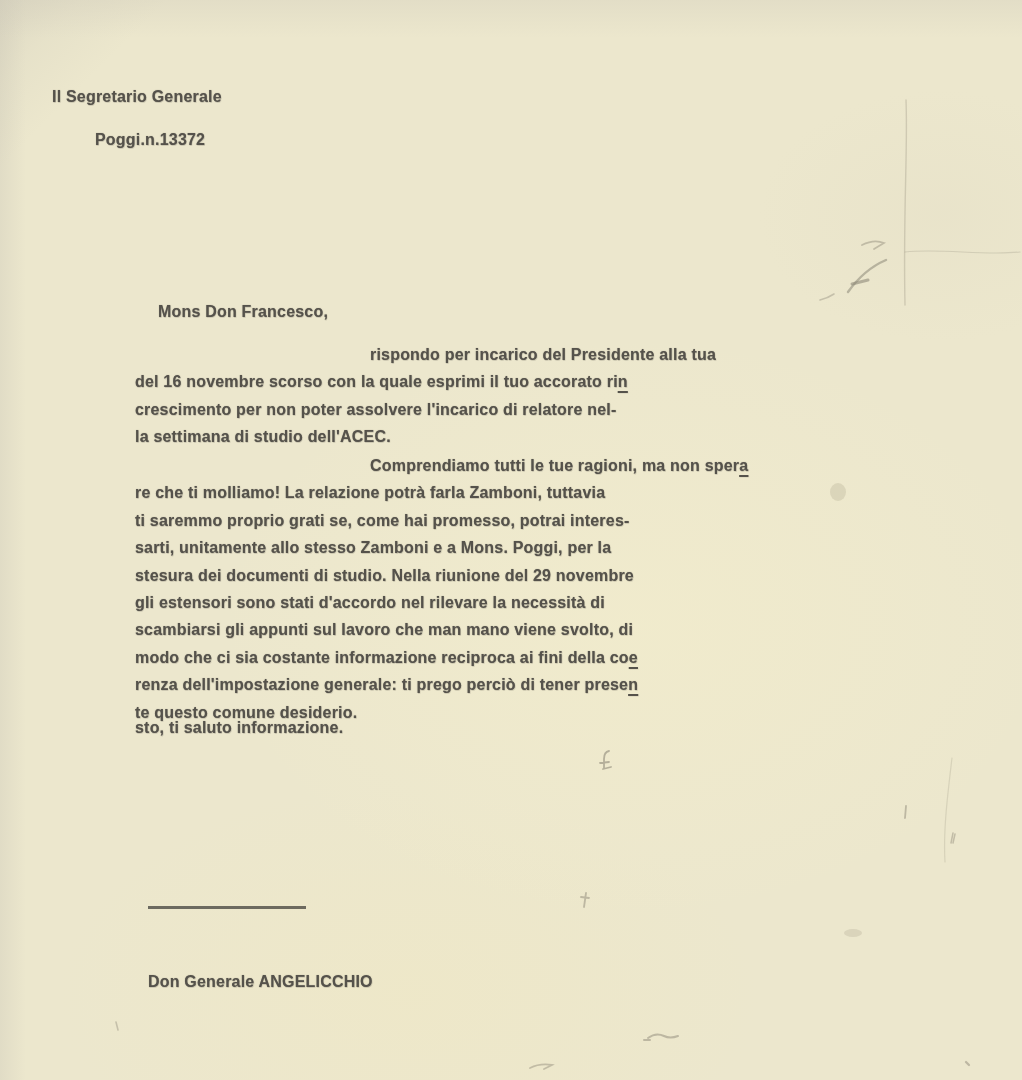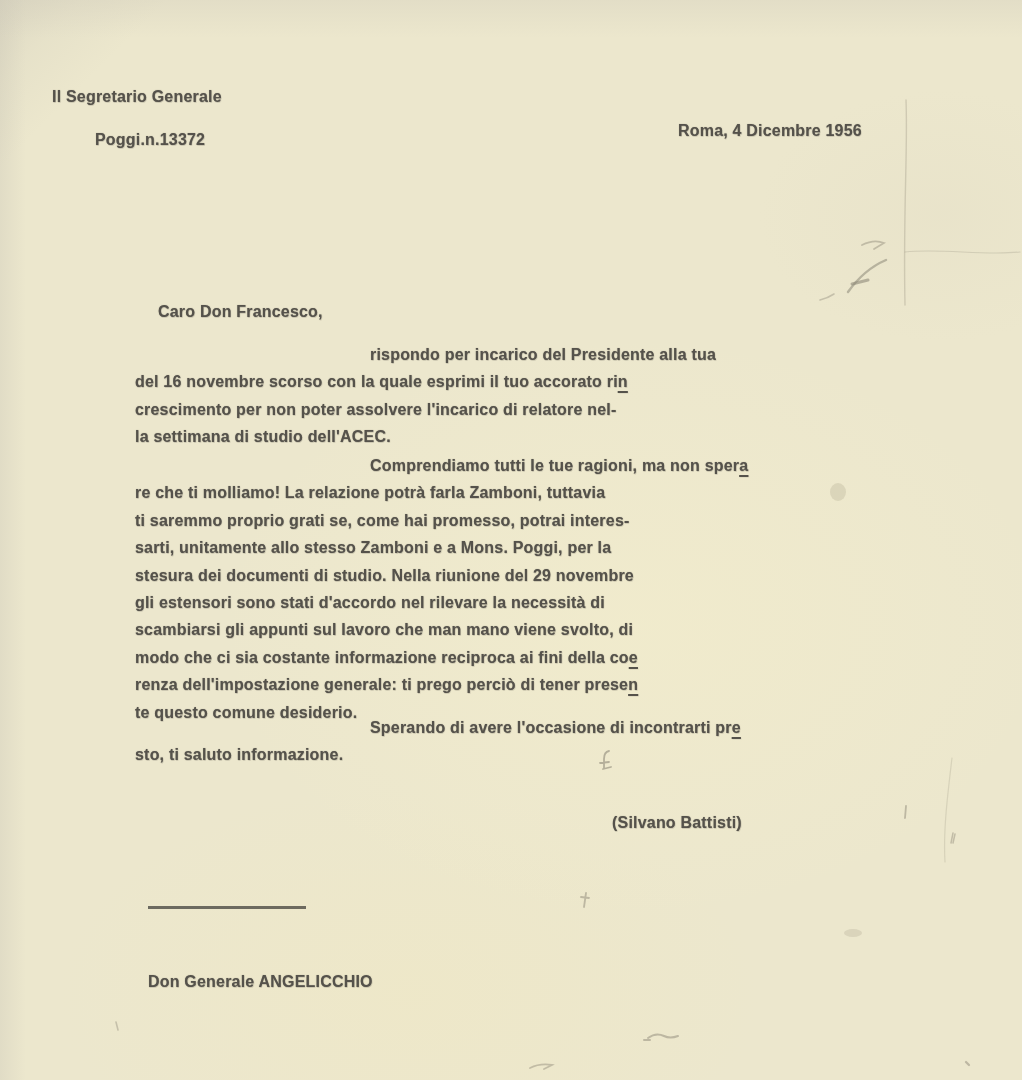--- a/index.html
+++ b/index.html
@@ -48,29 +48,27 @@
   }
   .marks{position:absolute;left:0;top:0;pointer-events:none;}
 </style>
 </head>
 <body>
 
 <div class="page">
 
   <div class="tw" style="left:52px;top:88px;">Il Segretario Generale</div>
   <div class="tw" style="left:95px;top:131px;">Poggi.n.13372</div>
-  <div class="tw" style="left:678px;top:122px;">Roma, 4 Dicembre 1956</div>
 
-  <div class="tw" style="left:158px;top:303px;">Caro Don Francesco,</div>
+  <div class="tw" style="left:158px;top:303px;">Mons Don Francesco,</div>
 
   <div class="tw para" style="left:135px;top:341px;width:810px;"><div class="line first">rispondo per incarico del Presidente alla tua</div><div class="line">del 16 novembre scorso con la quale esprimi il tuo accorato ri<span class="cont">n</span></div><div class="line">crescimento per non poter assolvere l'incarico di relatore nel-</div><div class="line">la settimana di studio dell'ACEC.</div></div>
   <div class="tw para" style="left:135px;top:452px;width:810px;"><div class="line first">Comprendiamo tutti le tue ragioni, ma non sper<span class="cont">a</span></div><div class="line">re che ti molliamo! La relazione potrà farla Zamboni, tuttavia</div><div class="line">ti saremmo proprio grati se, come hai promesso, potrai interes-</div><div class="line">sarti, unitamente allo stesso Zamboni e a Mons. Poggi, per la</div><div class="line">stesura dei documenti di studio. Nella riunione del 29 novembre</div><div class="line">gli estensori sono stati d'accordo nel rilevare la necessità di</div><div class="line">scambiarsi gli appunti sul lavoro che man mano viene svolto, di</div><div class="line">modo che ci sia costante informazione reciproca ai fini della co<span class="cont">e</span></div><div class="line">renza dell'impostazione generale: ti prego perciò di tener prese<span class="cont">n</span></div><div class="line">te questo comune desiderio.</div></div>
-  <div class="tw para" style="left:135px;top:714px;width:810px;"><div class="line first">Sperando di avere l'occasione di incontrarti pr<span class="cont">e</span></div><div class="line">sto, ti saluto informazione.</div></div>
+  <div class="tw para" style="left:135px;top:714px;width:810px;"><div class="line">sto, ti saluto informazione.</div></div>
 
-  <div class="tw" style="left:612px;top:814px;">(Silvano Battisti)</div>
 
   <div class="tw addr" style="left:148px;top:852px;">
     <div class="rule"></div>
     <div class="line">Don Generale ANGELICCHIO</div>
     
     
   </div>
 
   <svg class="marks" width="1022" height="1080" viewBox="0 0 1022 1080">
     <g fill="none" stroke="#8d8878" stroke-linecap="round">

